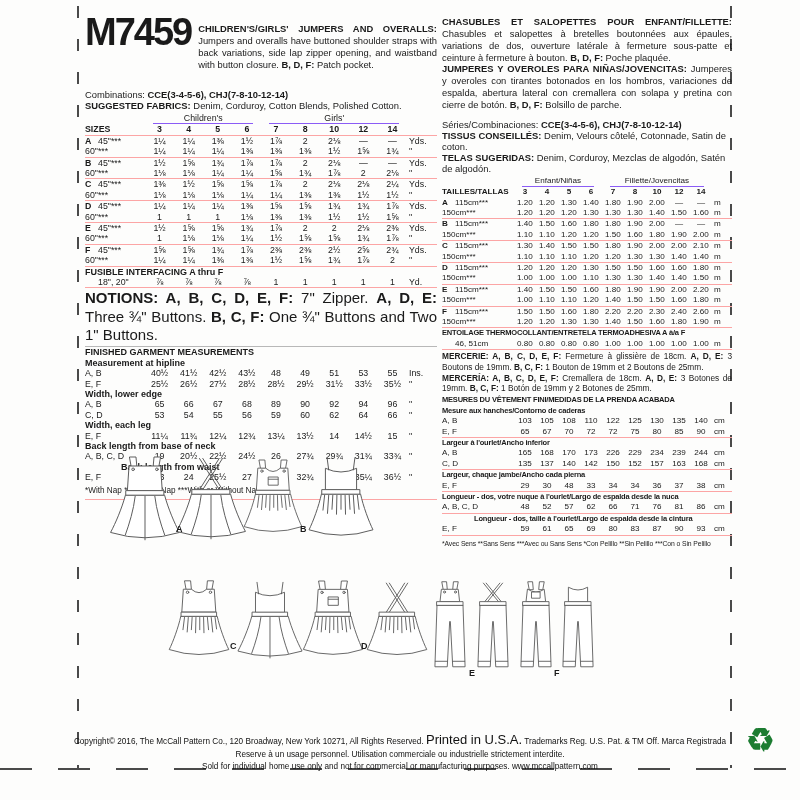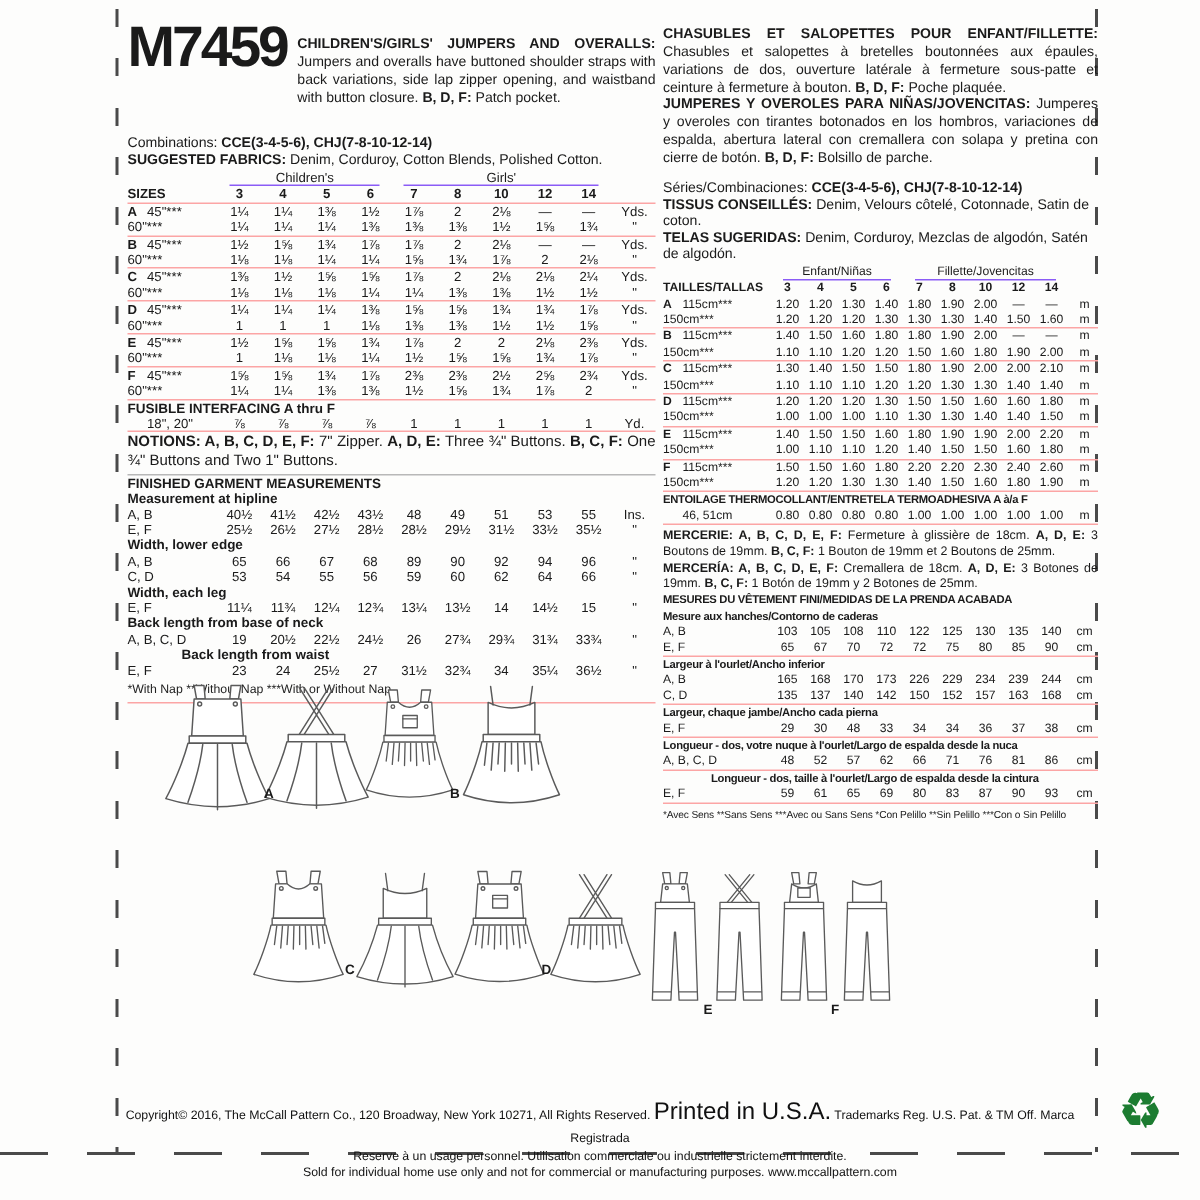--- a/index.html
+++ b/index.html
@@ -17,42 +17,42 @@
   .desc b,.para b{font-weight:bold;}
   .para{font-size:9.4px;line-height:1.26;text-align:justify;margin:0;}
   .combo{font-size:9.4px;margin-top:8px;line-height:11px;}
   .fabline{font-size:9.4px;line-height:11px;}
 
   .tbl{margin-top:2px;}
   .tr{display:grid;align-items:baseline;}
   .tbl-l .tr{grid-template-columns:60px repeat(9,1fr) 30px;font-size:8.8px;line-height:10.4px;}
   .tbl-r .tr{grid-template-columns:72px repeat(9,1fr) 20px;font-size:8.1px;line-height:10.4px;}
   .c{text-align:center;}
-  .u{text-align:center;padding-left:2px;}
+  .u{text-align:left;padding-left:2px;}
   .ltr{font-weight:bold;display:inline-block;min-width:13px;}
   .lbl.ind{padding-left:13px;}
   .hd,.lbl.hd .ltxt{font-weight:bold;}
   .rule{border-bottom:1px solid #fca5a5;}
   .topline{border-top:1px solid #b8b8b8;}
   .sect{font-weight:bold;white-space:nowrap;overflow:hidden;}
   .tbl-l .sect{font-size:9px;}
   .tbl-r .sect{font-size:7.5px;letter-spacing:-0.2px;}
   .fnote{padding:3px 0 3px;color:#222;}
   .tbl-l .fnote{font-size:8.2px;}
   .tbl-r .fnote{font-size:6.8px;letter-spacing:-0.1px;white-space:nowrap;}
   .gspan{text-align:center;border-bottom:1px solid #8b5cf6;margin:0 8px;font-size:inherit;}
-  .notions{font-size:10px;line-height:1.22;text-align:justify;margin:1px 0 2px;}
+  .notions{font-size:15px;line-height:1.22;text-align:justify;margin:1px 0 2px;}
   .mpara{font-size:8.3px;line-height:1.24;text-align:justify;margin:1px 0;}
 
   .fig{position:absolute;}
   .fig svg{width:100%;height:100%;}
   .viewlabel{position:absolute;font-size:9px;font-weight:bold;}
 
   .footer{position:absolute;left:70px;width:660px;top:731px;text-align:center;font-size:8.2px;line-height:1.4;color:#111;}
-  .footer .big{font-size:16px;}
+  .footer .big{font-size:13px;}
   .recycle{position:absolute;left:746px;top:724px;font-size:32px;line-height:1;color:#1c7c31;font-weight:bold;}
 </style>
 </head>
 <body>
 
 <div class="dash-v" id="dash-left"></div>
 <div class="dash-v" id="dash-right"></div>
 <div class="dash-h"></div>
 
 <div class="col-left">

